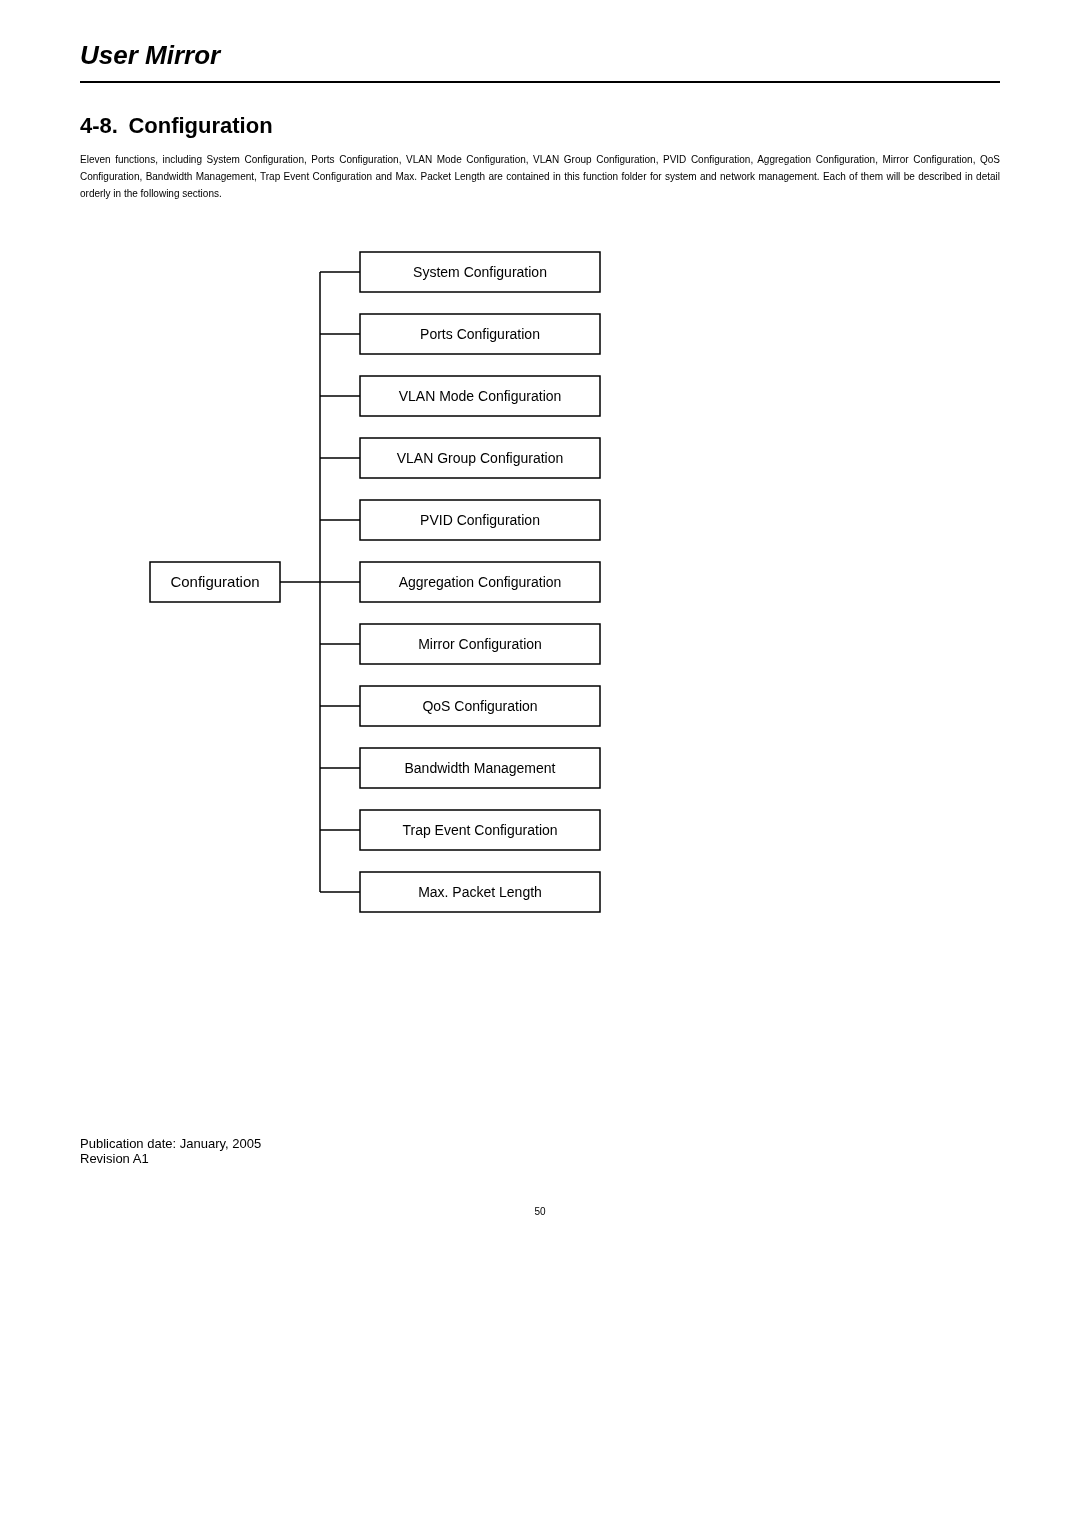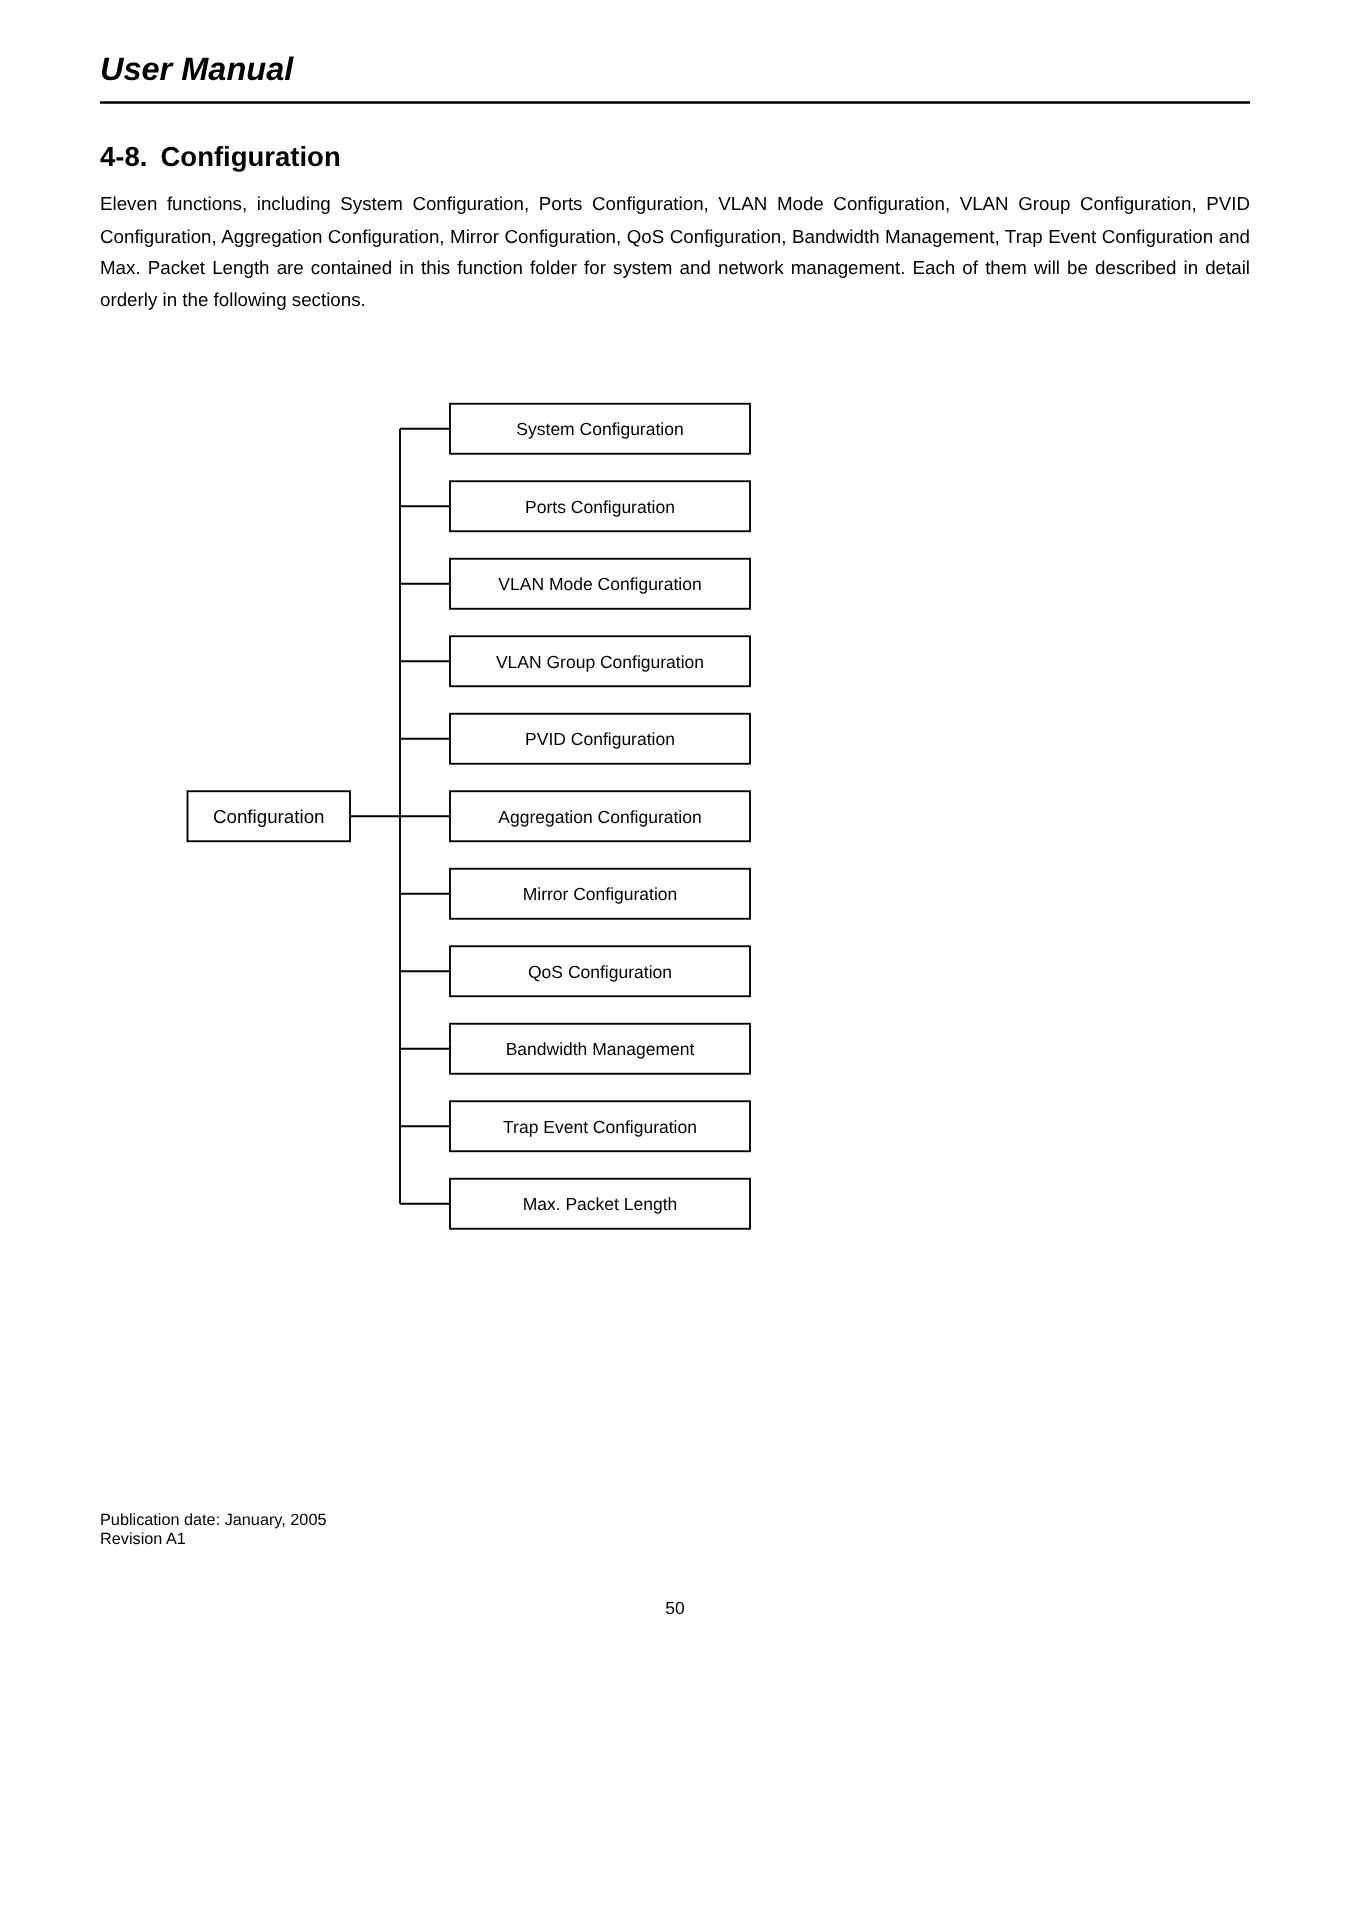--- a/index.html
+++ b/index.html
@@ -29,47 +29,47 @@
       font-style: italic;
     }
 
     .section-title {
       font-size: 22px;
       font-weight: bold;
       margin-bottom: 16px;
     }
 
     .body-text {
-      font-size: 15px;
+      font-size: 10px;
       line-height: 1.7;
       text-align: justify;
-      margin-bottom: 60px;
+      margin-bottom: 40px;
     }
 
     
     .tree-svg-container {
       margin-left: 60px;
       margin-top: 10px;
     }
 
     .footer-text {
       font-size: 13px;
     }
 
     .page-number {
       text-align: center;
-      font-size: 14px;
+      font-size: 10px;
       margin-top: 40px;
     }
   </style>
 </head>
 <body>
 
 <div class="page-header">
-  <span class="page-header-title">User Manual</span>
+  <span class="page-header-title">User Mirror</span>
 </div>
 
 <div>
   <span class="section-title" style="display:inline">4-8.</span>
   <span class="section-title" style="display:inline; margin-left:6px">Configuration</span>
 </div>
 
 <p class="body-text" style="margin-top:12px">Eleven functions, including System Configuration, Ports Configuration, VLAN Mode Configuration, VLAN Group Configuration, PVID Configuration, Aggregation Configuration, Mirror Configuration, QoS Configuration, Bandwidth Management, Trap Event Configuration and Max. Packet Length are contained in this function folder for system and network management. Each of them will be described in detail orderly in the following sections.</p>
 
 <div class="tree-svg-container">

